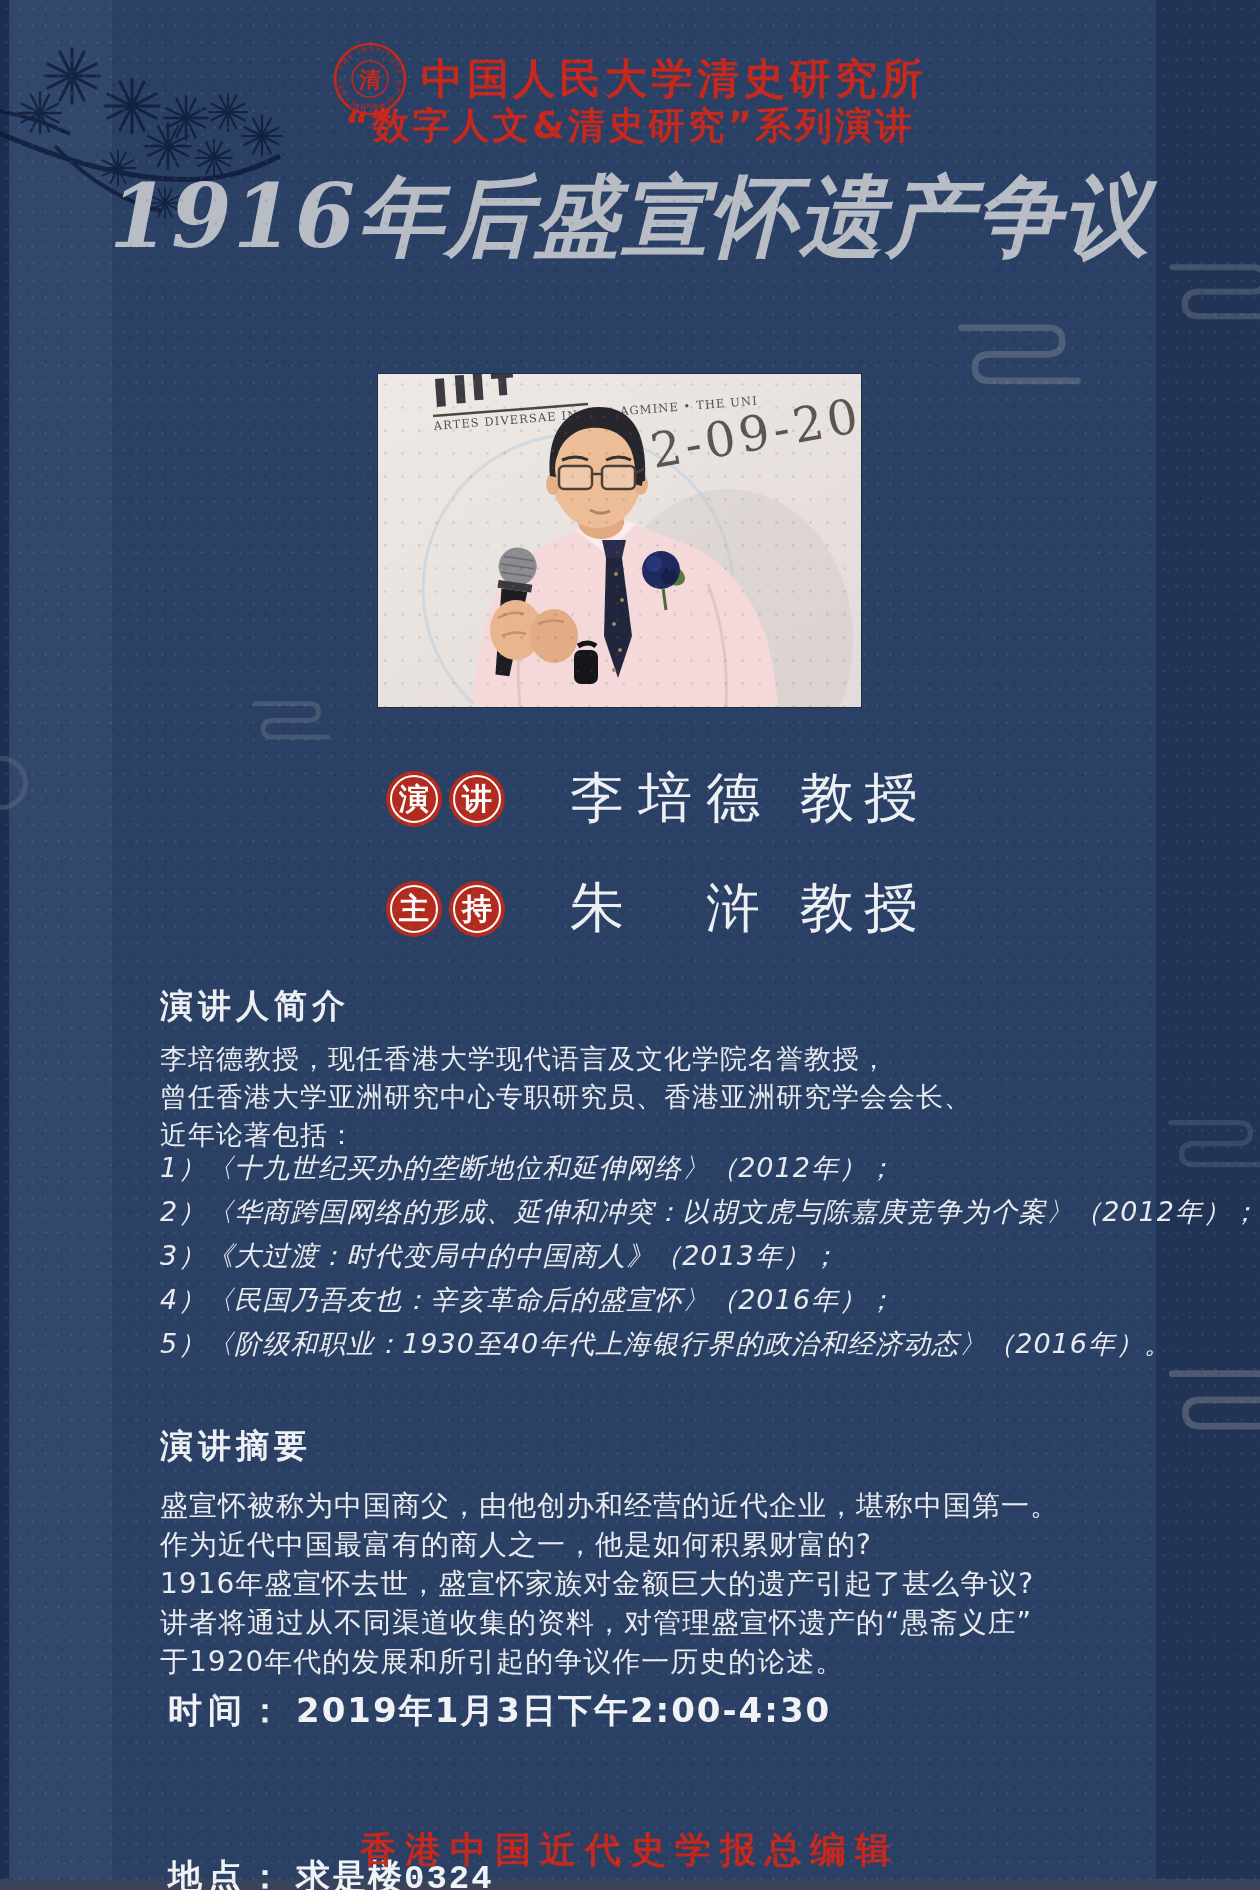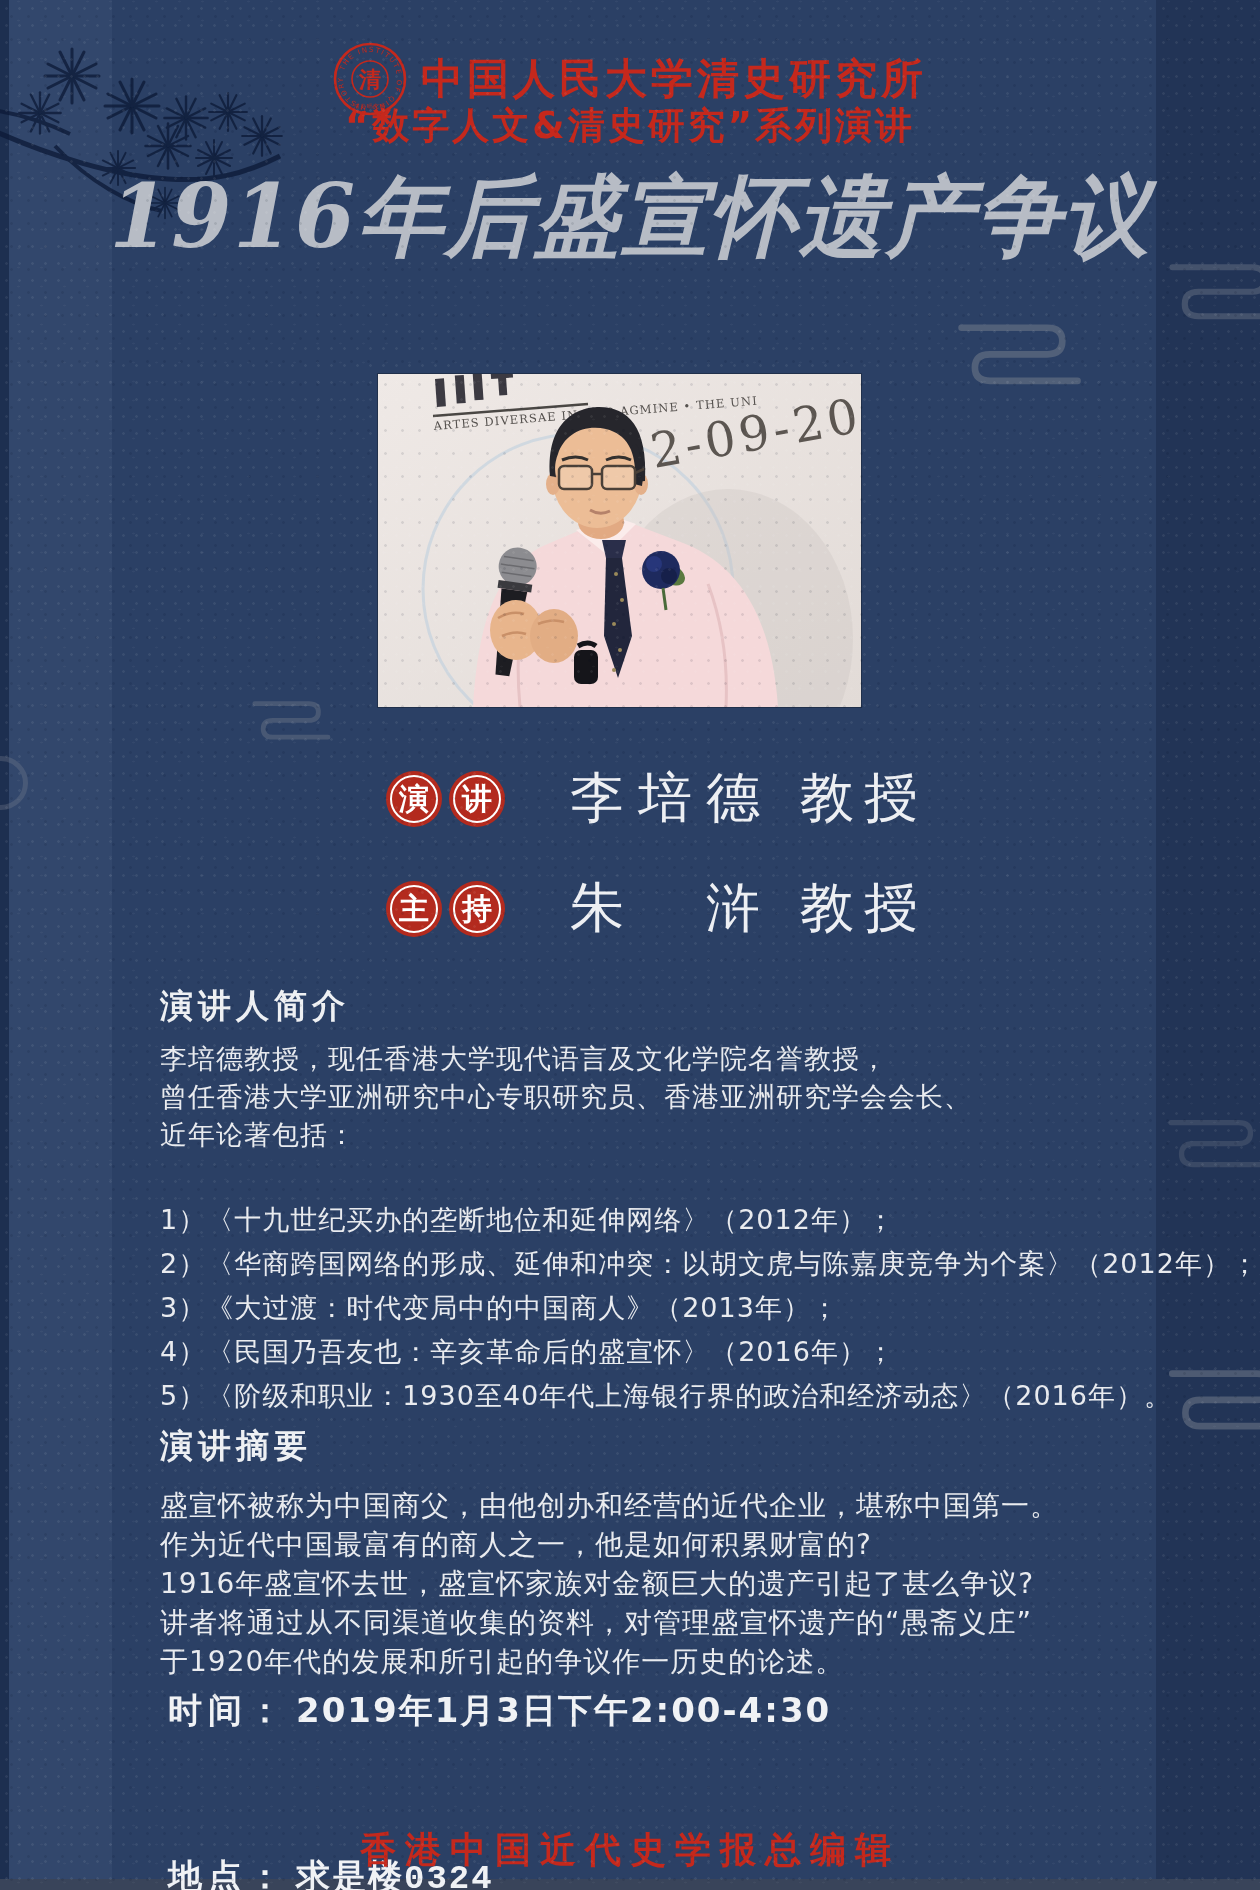--- a/index.html
+++ b/index.html
@@ -48,21 +48,21 @@
   .badge::after{content:'';position:absolute;inset:4px;border:2px solid #ffffff;border-radius:50%;}
   .badge span{color:#ffffff;font-size:30px;font-weight:bold;line-height:1;}
   .role-name{margin-left:58px;color:#edeff3;font-size:54px;letter-spacing:14px;white-space:pre;}
   .role-suffix{margin-left:26px;color:#edeff3;font-size:54px;letter-spacing:10px;}
   
   .sec-heading{position:absolute;left:160px;color:#eef0f3;font-size:33px;letter-spacing:5px;font-weight:bold;}
   .bio-heading{top:984px;}
   .abs-heading{top:1424px;}
   .text-block{position:absolute;left:160px;color:#e9ebef;font-size:27px;letter-spacing:1px;}
   .bio-lines{top:1016px;line-height:38px;margin-top:24px;}
-  .works{top:1198px;line-height:44px;}
+  .works{top:1146px;line-height:44px;font-style:italic;}
   .abs-lines{top:1486px;line-height:39px;font-size:28px;}
   .text-block div{white-space:nowrap;}
   
   .detail-row{position:absolute;left:168px;color:#f0f2f5;font-size:34px;font-weight:bold;letter-spacing:2px;}
   .row-time{top:1688px;text-align:center;}
   .row-place{top:1854px;font-family:Liberation Mono, monospace;}
   .detail-row .lbl{letter-spacing:6px;margin-right:8px;}
   
   .footer{position:absolute;top:1826px;left:0;width:100%;text-align:center;
     color:#c5281c;font-size:36px;font-weight:bold;letter-spacing:9px;}

